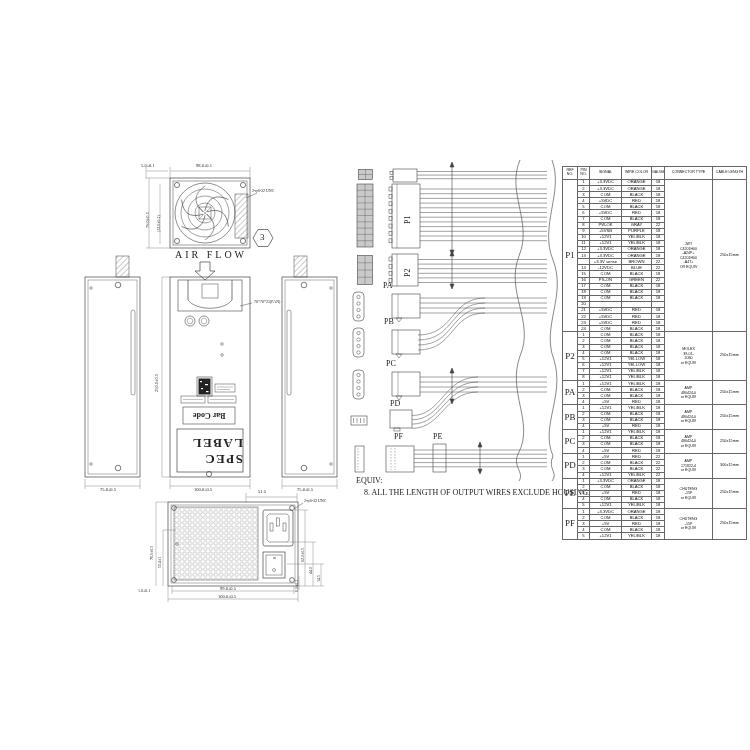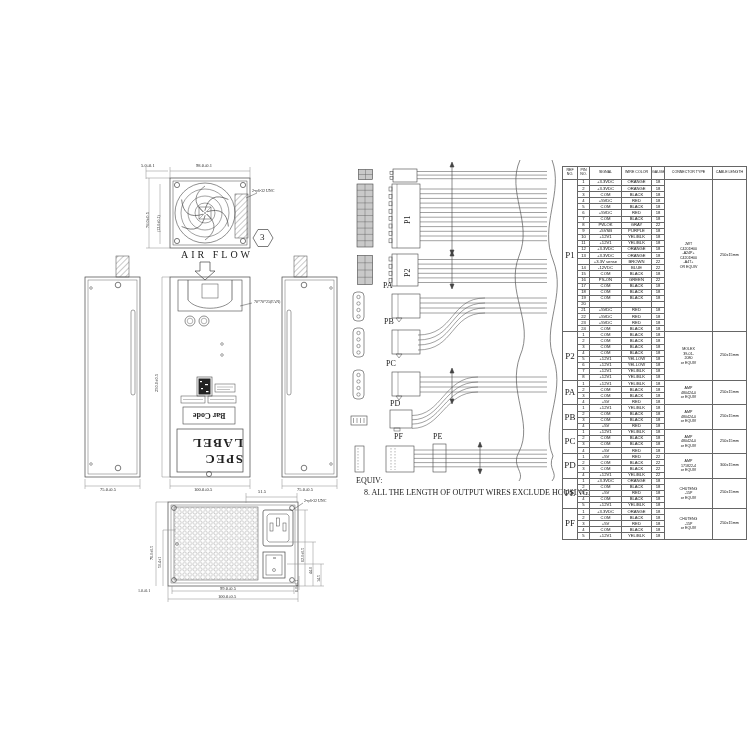--- a/index.html
+++ b/index.html
@@ -388,21 +388,21 @@
     </g>
   </g>
 </svg>
 
 <span class="lbl d45" style="left:141px;top:164px;">5.0±0.1</span>
 <span class="lbl d45" style="left:196px;top:164px;">98.0±0.1</span>
 <span class="lbl d4" style="left:252px;top:189px;">2-φ6-32 UNC</span>
 <span class="lbl d45 rot" style="left:146px;top:228px;">76.0±0.5</span>
 <span class="lbl d4 rot" style="left:157px;top:232px;">(12.0±0.1)</span>
 <span class="lbl d9" style="left:260px;top:233px;">3</span>
-<span class="lbl d10 airflow" style="left:181px;top:250px;">AIR FLOW</span>
+<span class="lbl d10 airflow" style="left:175px;top:250px;">AIR FLOW</span>
 <span class="lbl d4" style="left:254px;top:300px;">70*70*25(FAN)</span>
 
 <div class="flexc" style="left:183px;top:407px;width:52px;height:17px;">
   <span class="barcode r180">Bar Code</span>
 </div>
 <div class="flexc" style="left:177px;top:429px;width:66px;height:43px;">
   <span class="spec r180">SPEC LABEL</span>
 </div>
 
 <span class="lbl d45" style="left:100px;top:488px;">75.0±0.5</span>

